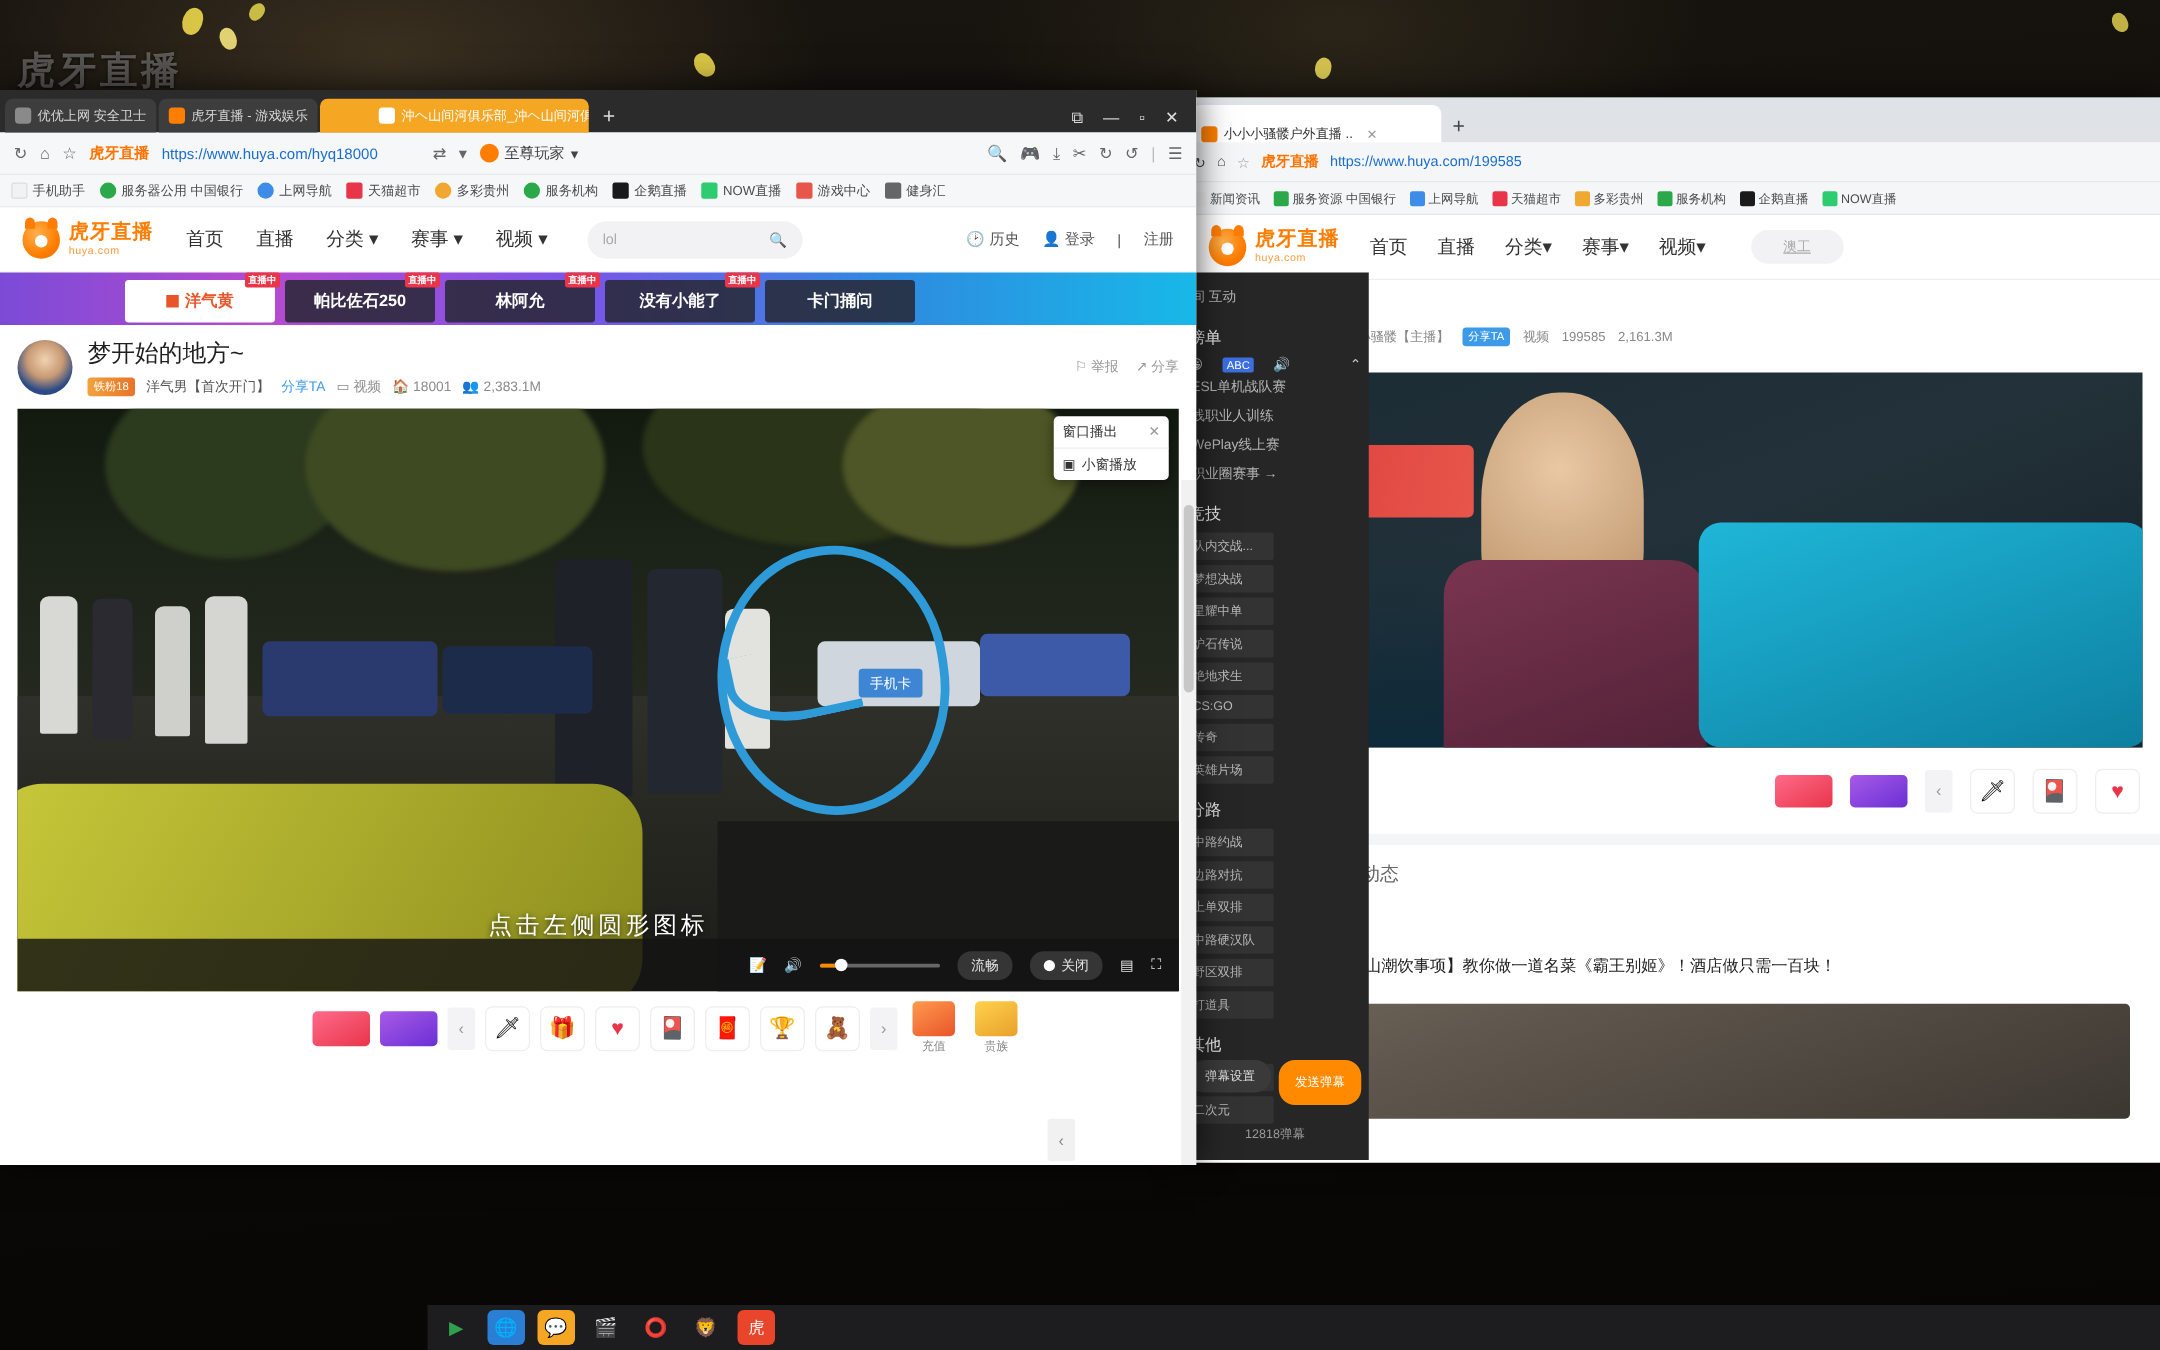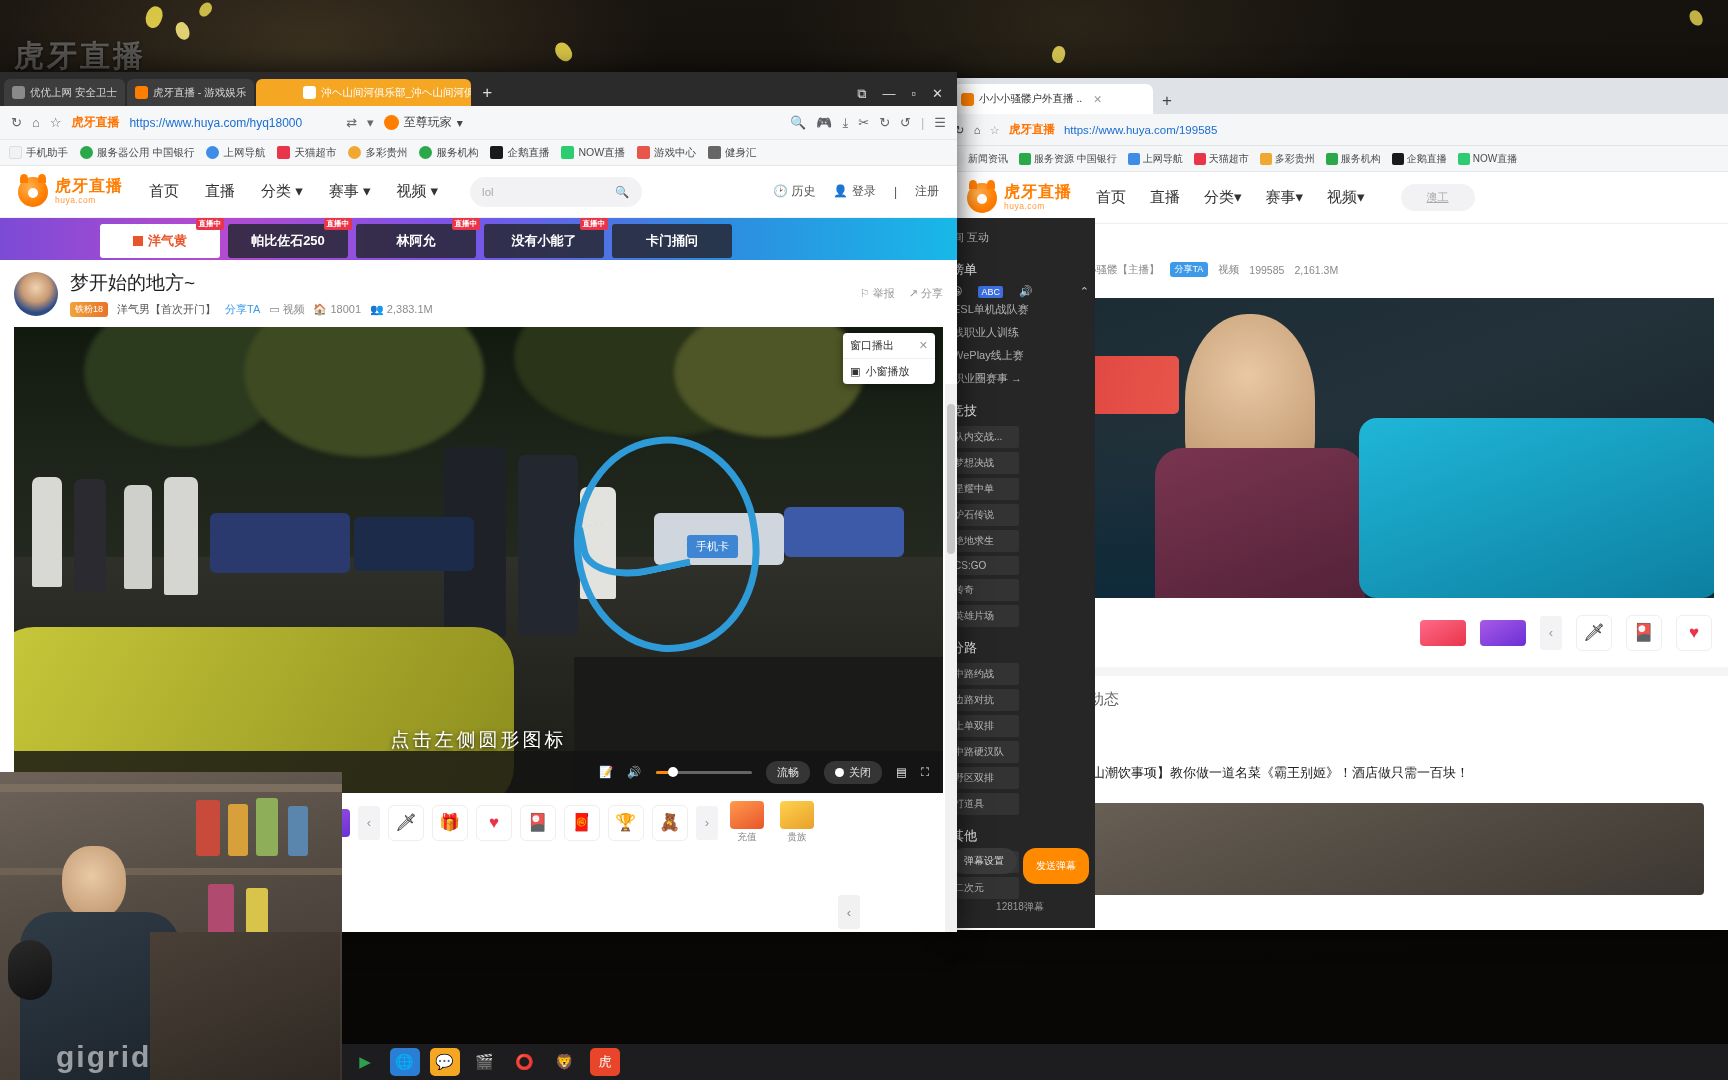--- a/index.html
+++ b/index.html
@@ -31,21 +31,21 @@
     position: absolute; left: 945px; top: 78px; width: 783px; height: 852px;
     background: #fff;
     box-shadow: 0 0 22px rgba(0,0,0,.65);
     overflow: hidden;
   }
   #win-right .tabstrip {
     height: 36px; background: #dfe3e8; display: flex; align-items: flex-end; padding-left: 8px;
   }
   #win-right .tab {
     height: 30px; min-width: 200px; background: #fff; border-radius: 7px 7px 0 0;
-    display: flex; align-items: center; gap: 5px; padding: 0 8px;
+    display: flex; align-items: flex-end; gap: 5px; padding: 0 8px;
     font-size: 10.5px; color: #333; white-space: nowrap; overflow: hidden;
   }
   #win-right .tab .favicon { width: 13px; height: 13px; border-radius: 3px; background: #ff8000; flex: 0 0 auto; }
   #win-right .newtab { width: 28px; text-align: center; color: #444; font-size: 17px; padding-bottom: 3px; }
 
   #win-right .urlbar {
     height: 32px; background: #f5f6f7; display: flex; align-items: center; gap: 9px;
     padding: 0 10px; border-bottom: 1px solid #e2e4e6; font-size: 11.5px; color: #444;
   }
   #win-right .urlbar .star { color: #9aa0a6; }
@@ -735,35 +735,20 @@
 
       <div class="vscroll">
           <div class="thumb"></div>
         </div>
 
     </div>
   </div>
 
   <div class="nub" style="left:838px;top:895px;">‹</div>
 
-  <div id="webcam">
-    <div class="shelf" style="left:0;top:12px;width:342px;height:8px;background:#7d6f5f;"></div>
-    <div class="shelf" style="left:0;top:96px;width:342px;height:7px;background:#6f6252;"></div>
-    <div class="bottle" style="left:196px;top:28px;width:24px;height:56px;background:#c84a3a;"></div>
-    <div class="bottle" style="left:228px;top:32px;width:20px;height:52px;background:#d8a03a;"></div>
-    <div class="bottle" style="left:256px;top:26px;width:22px;height:58px;background:#8fae5a;"></div>
-    <div class="bottle" style="left:288px;top:34px;width:20px;height:50px;background:#5a86ae;"></div>
-    <div class="bottle" style="left:208px;top:112px;width:26px;height:60px;background:#b04a6e;"></div>
-    <div class="bottle" style="left:246px;top:116px;width:22px;height:56px;background:#d8c44a;"></div>
-    <div class="streamer-head"></div>
-    <div class="streamer-body"></div>
-    <div class="mic"></div>
-    <div style="position:absolute;left:150px;top:160px;width:190px;height:150px;background:linear-gradient(160deg,#4a4038,#2e2822);"></div>
-    <div class="gtag">gigrid</div>
-  </div>
 
   <div id="taskbar">
     <div class="tb" style="color:#2f9e4f">▶</div>
     <div class="tb" style="background:#2a7fd4">🌐</div>
     <div class="tb" style="background:#f5a623">💬</div>
     <div class="tb">🎬</div>
     <div class="tb" style="color:#e8b02a">⭕</div>
     <div class="tb">🦁</div>
     <div class="tb" style="background:#e8452a;font-size:13px;">虎</div>
   </div>

